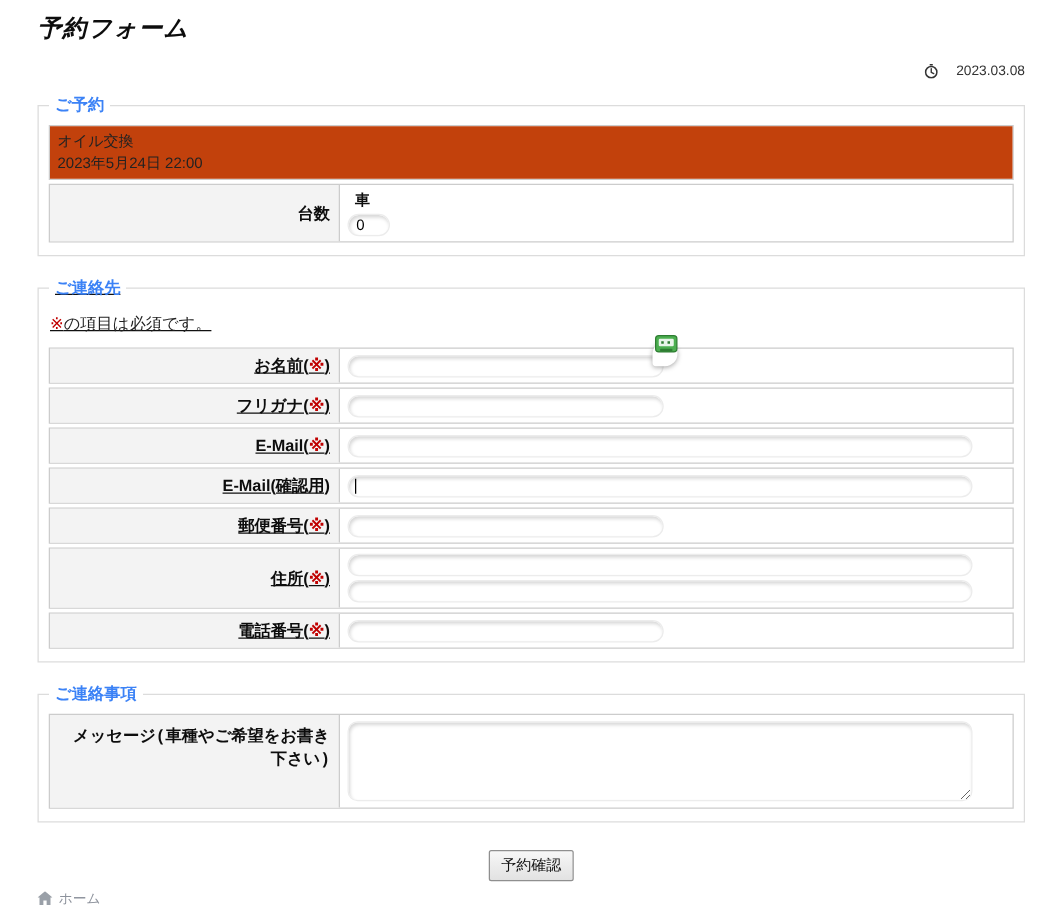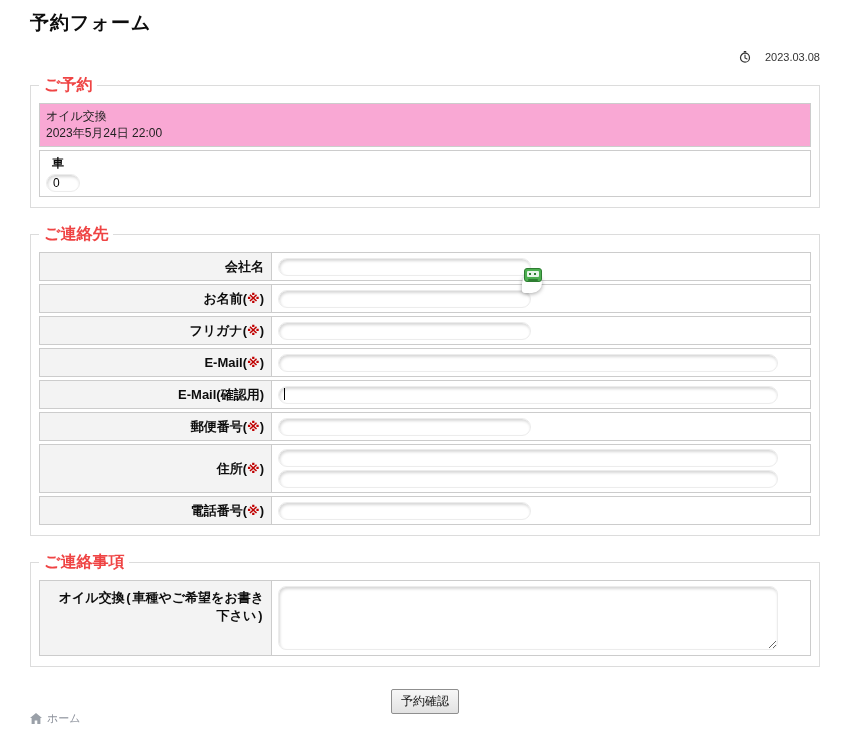--- a/index.html
+++ b/index.html
@@ -4,41 +4,41 @@
 <style>
   * { box-sizing: border-box; }
   html,body { margin:0; padding:0; }
   body {
     width:851px; height:731px; position:relative; overflow:hidden;
     background:#ffffff; color:#111;
     font-family:"Liberation Sans","DejaVu Sans",sans-serif;
   }
   .content { padding:10px 31px 0 30px; }
 
-  .page-title { font-size:19px; font-weight:bold; margin:0; letter-spacing:1px; color:#0d0d0d; }
+  .page-title { font-size:19px; font-weight:bold; margin:0; letter-spacing:1px; color:#0d0d0d;font-style:italic; }
 
   .date-line { display:flex; justify-content:flex-end; align-items:center; gap:14px;
                margin-top:15px; font-size:11px; color:#333; }
 
   fieldset { border:1px solid #dcdcdc; margin:12px 0 0 0; padding:7px 8px 10px 8px; }
-  legend { font-size:16px; font-weight:bold; padding:0 5px; color:#ef4444; }
+  legend { font-size:13px; font-weight:bold; padding:0 5px; color:#3b82f6; }
 
   .required-note { font-size:13px; margin:4px 0 10px 1px; color:#222; }
   .req { color:#c00000; }
 
   .rows .form-row + .form-row { margin-top:3px; }
   .form-row { display:flex; align-items:stretch; border:1px solid #cccccc; background:#fff; min-height:29px; }
   .label-cell {
     width:232px; min-width:232px; background:#f3f3f3; border-right:1px solid #cccccc;
     display:flex; align-items:center; justify-content:flex-end; text-align:right;
     padding:4px 7px; font-size:13px; font-weight:bold; color:#0d0d0d;
   }
   .value-cell { flex:1; padding:4px 6px; display:flex; flex-direction:column;
                 justify-content:center; align-items:flex-start; gap:3px; position:relative; }
-  .value-cell.readonly { background:#f9a8d4; }
+  .value-cell.readonly { background:#c2410c; }
   .booking-text { font-size:12px; line-height:17px; color:#222; }
 
   .pill {
     height:18px; border:1px solid #ececec; border-radius:9px; background:#fff;
     box-shadow: inset 1px 2px 3px rgba(0,0,0,0.16);
     outline:none; font-size:12px; padding:0 8px; font-family:inherit; color:#000;
   }
   .w-med   { width:253px; }
   .w-wide  { width:500px; }
   .w-count { width:34px; padding:0 6px; }
@@ -101,42 +101,34 @@
   <fieldset>
     <legend>ご予約</legend>
     <div class="rows">
       <div class="form-row">
         <div class="value-cell readonly" style="gap:0;">
           <span class="booking-text">オイル交換</span>
           <span class="booking-text">2023年5月24日 22:00</span>
         </div>
       </div>
       <div class="form-row">
+        <div class="label-cell">台数</div>
         <div class="value-cell" style="gap:2px;">
           <span class="unit-label">車</span>
           <input class="pill w-count" type="text" value="0" style="">
         </div>
       </div>
     </div>
   </fieldset>
 
-  <fieldset style="margin-top:16px;">
+  <fieldset style="margin-top:16px;text-decoration:underline;">
     <legend>ご連絡先</legend>
+    <div class="required-note"><span class="req">※</span><span>の項目は必須です。</span></div>
     <div class="rows">
 
-      <div class="form-row">
-        <div class="label-cell">
-            <span>会社名</span>
-            <span class="req"></span>
-            <span></span>
-          </div>
-        <div class="value-cell">
-            <input class="pill w-med" type="text" style="">
-          </div>
-      </div>
 
       <div class="form-row">
         <div class="label-cell">
             <span>お名前(</span>
             <span class="req">※</span>
             <span>)</span>
           </div>
         <div class="value-cell">
             <input class="pill w-med" type="text" style="">
           </div>
@@ -214,21 +206,21 @@
           </div>
       </div>
 
     </div>
   </fieldset>
 
   <fieldset style="margin-top:16px;font-family:Liberation Mono, monospace;">
     <legend>ご連絡事項</legend>
     <div class="rows">
       <div class="form-row msg-row">
-        <div class="label-cell">オイル交換(車種やご希望をお書き下さい)</div>
+        <div class="label-cell">メッセージ(車種やご希望をお書き下さい)</div>
         <div class="value-cell">
           <textarea class="msg-textarea" style=""></textarea>
         </div>
       </div>
     </div>
   </fieldset>
 
   <div class="submit-row">
     <button class="submit-btn">予約確認</button>
   </div>

